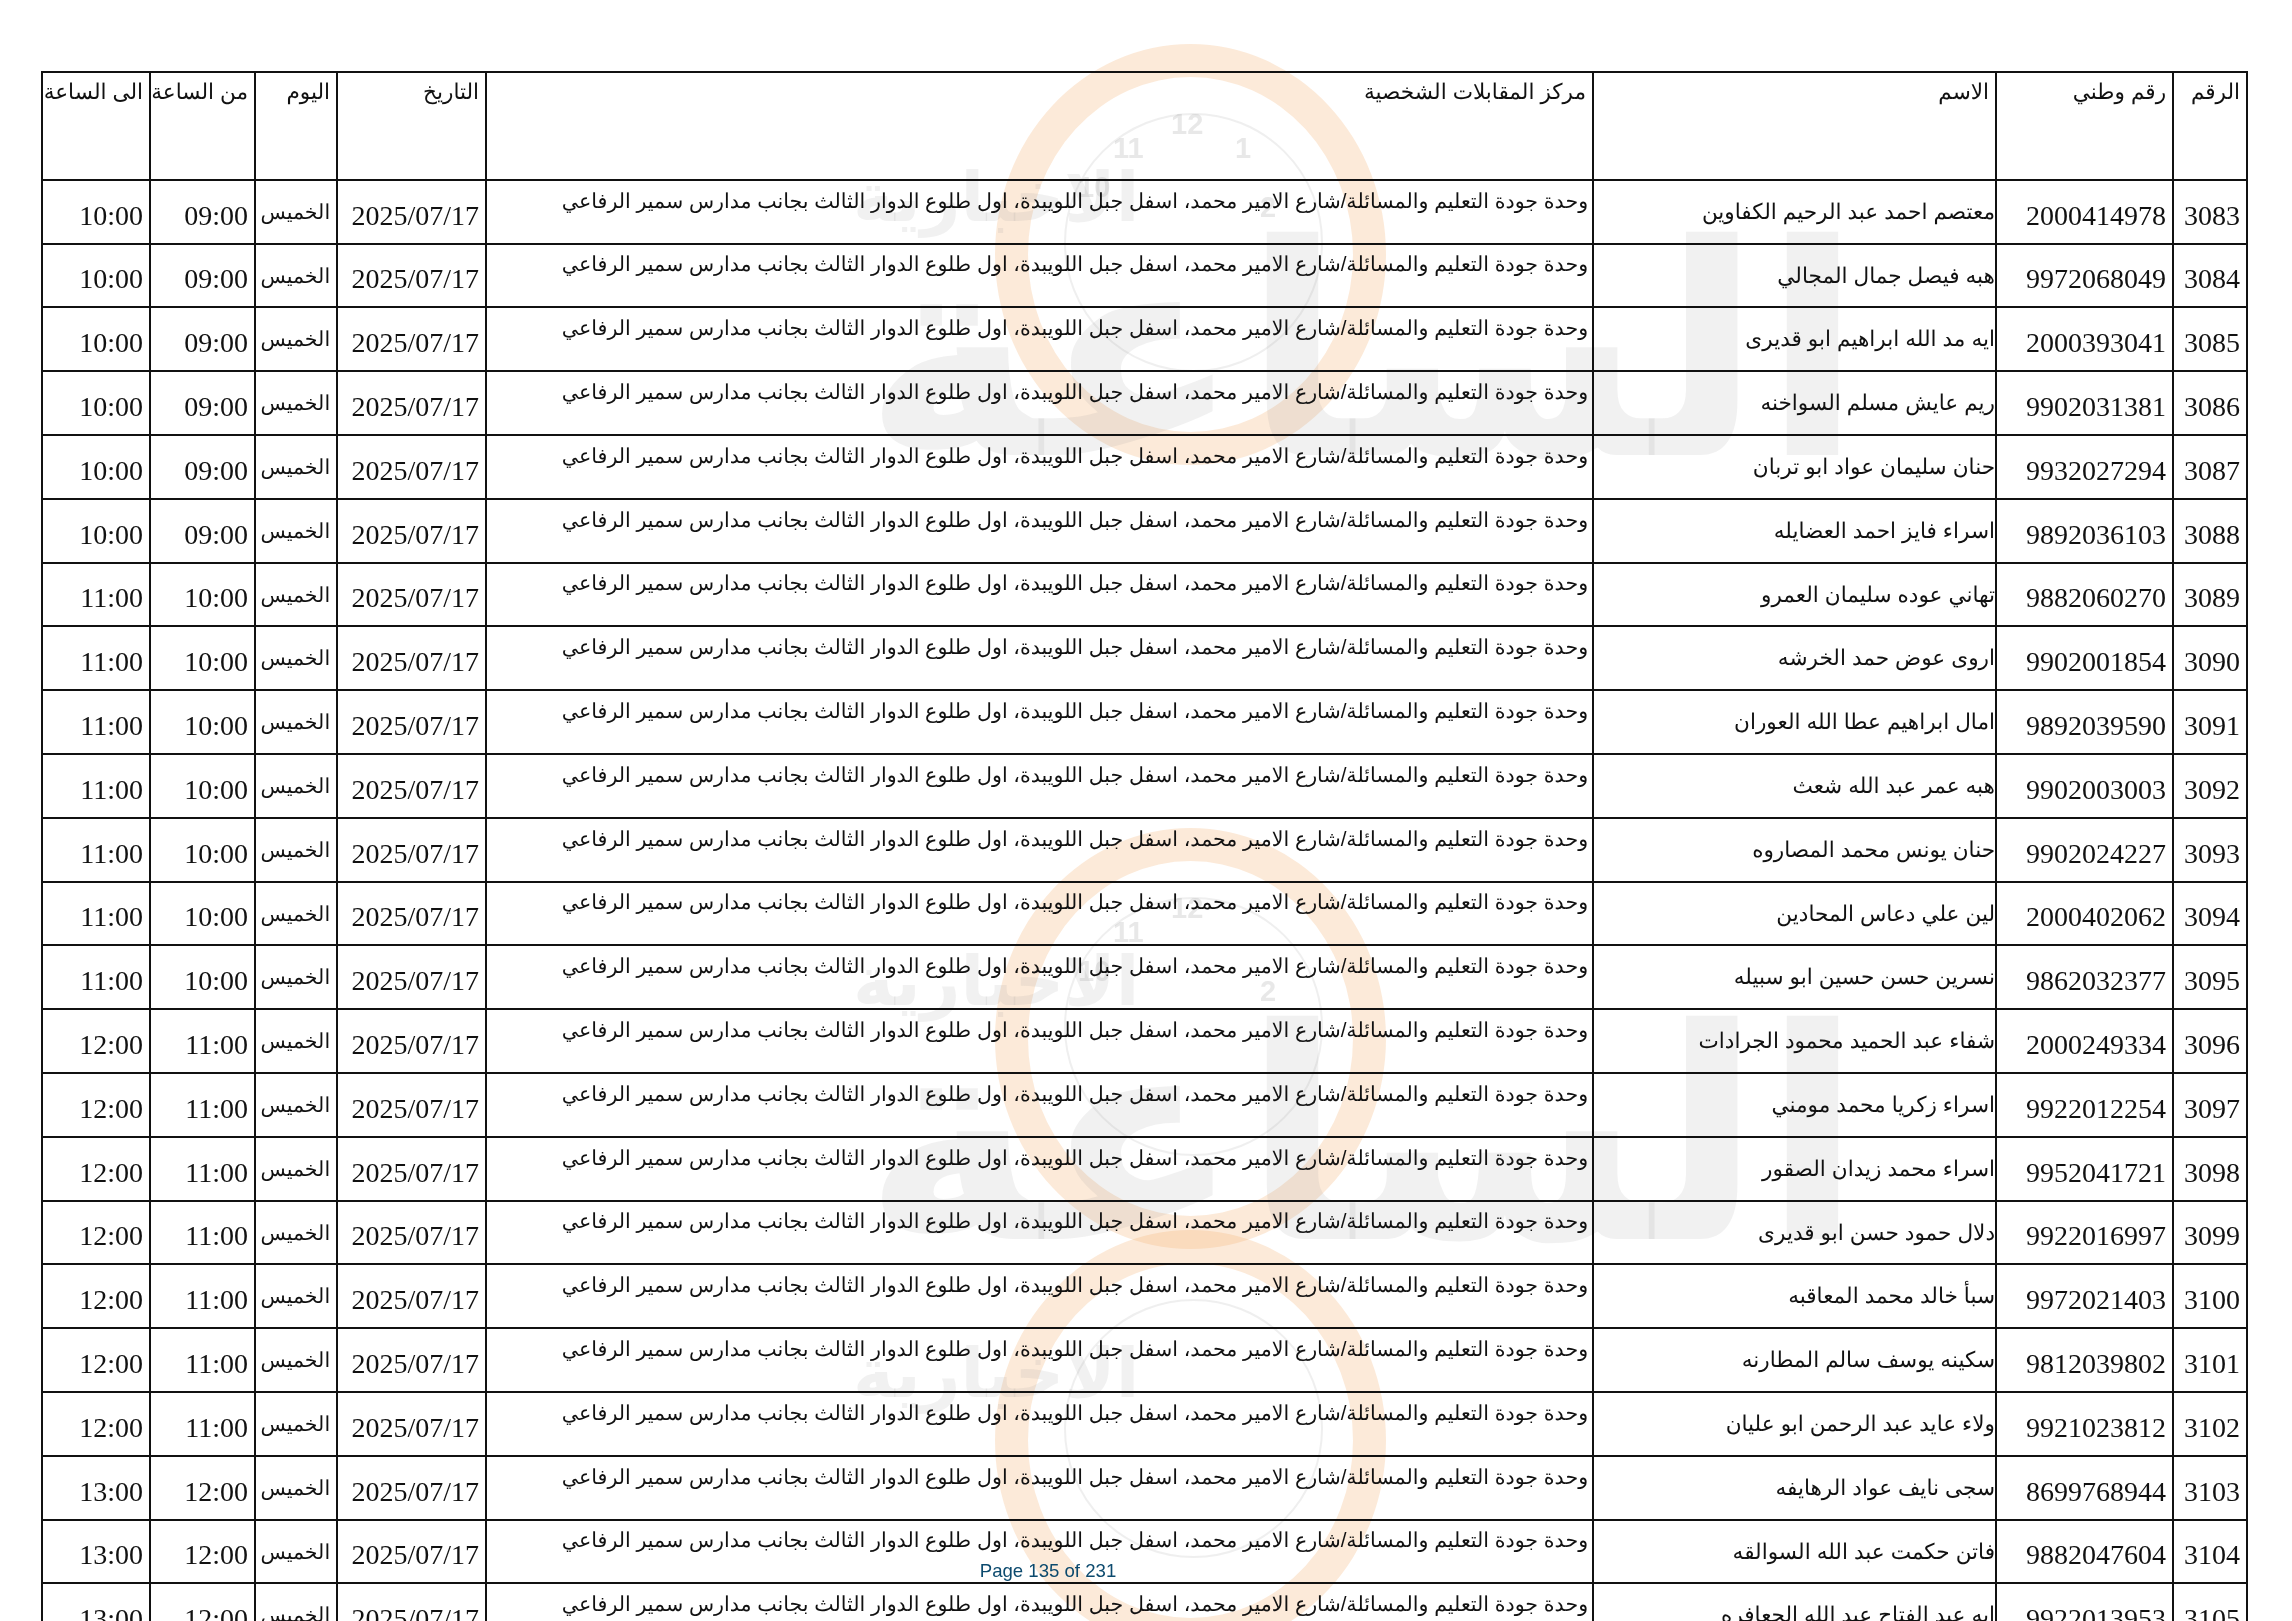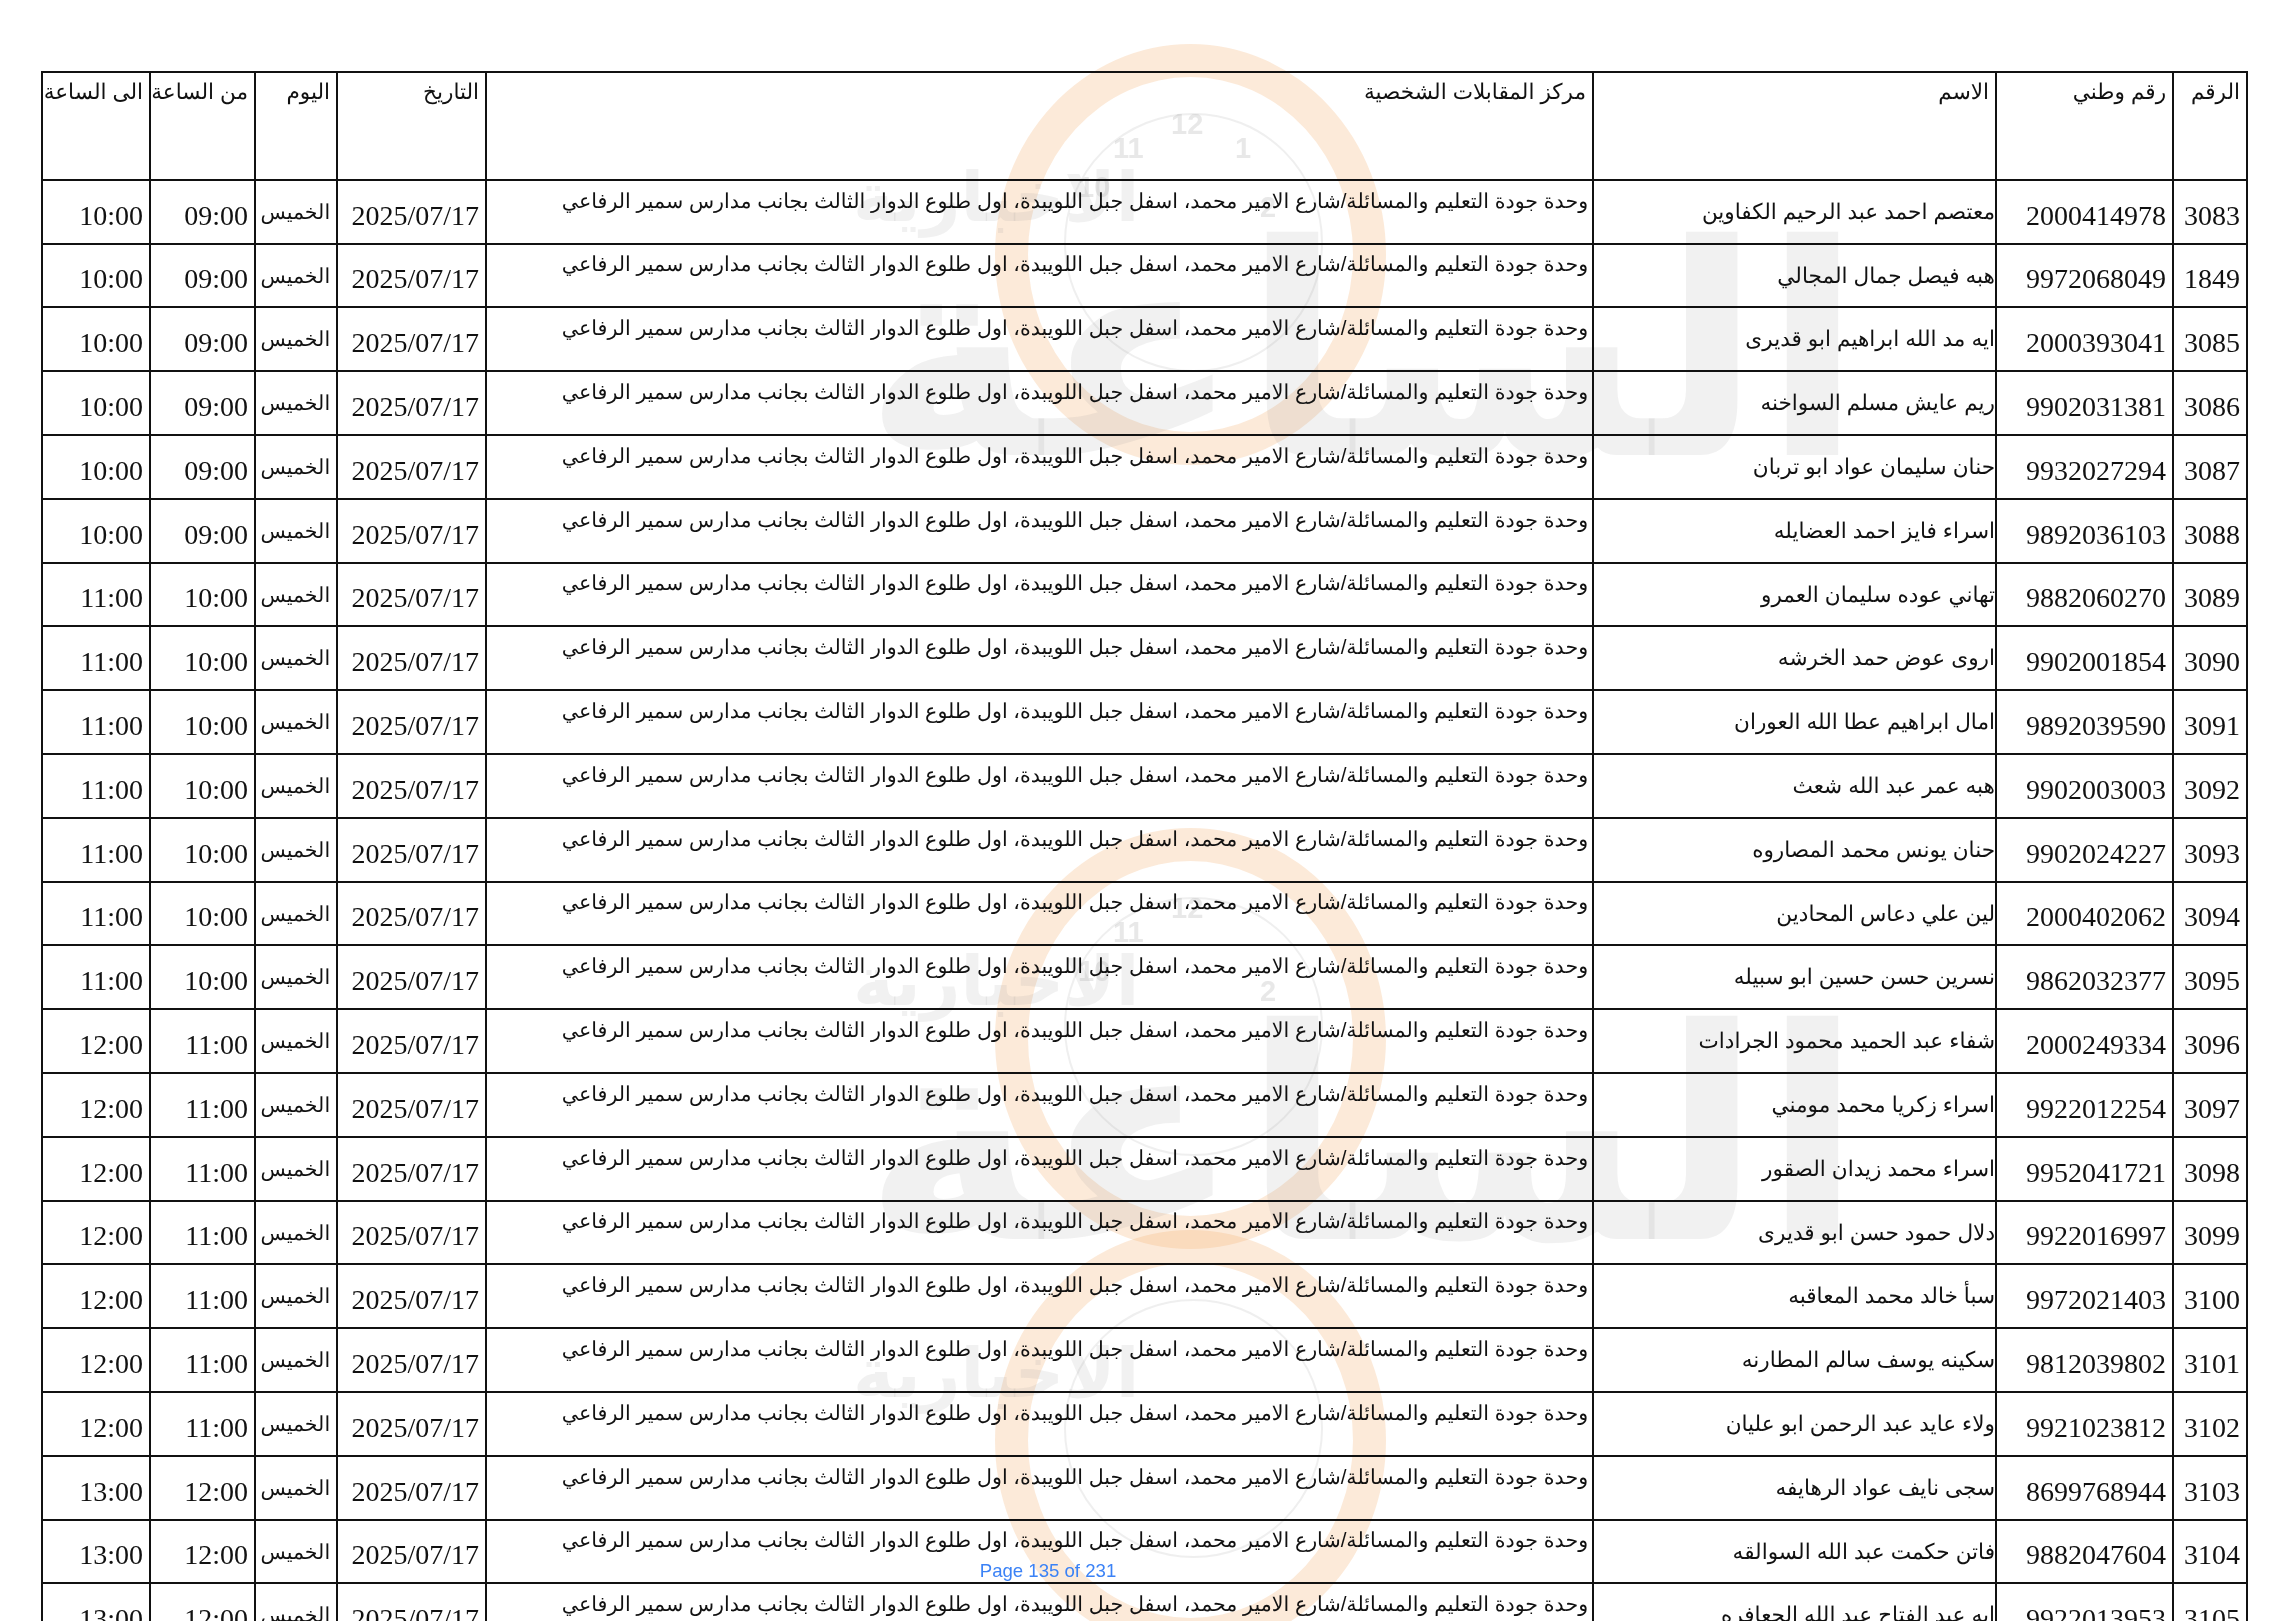--- a/index.html
+++ b/index.html
@@ -16,21 +16,21 @@
   .sheet { position: absolute; left: 41px; top: 71px; width: 2204px; z-index: 1; }
   table { border-collapse: collapse; table-layout: fixed; width: 2204px; direction: ltr; }
   td, th { border: 2.9px solid #111; padding: 0 5.9px; vertical-align: middle; overflow: hidden; white-space: nowrap; }
   th { height: 100px; vertical-align: top; text-align: right; font-weight: normal; font-size: 21.6px; padding-top: 5.9px; direction: rtl; font-family: "Liberation Sans", sans-serif; margin-top: 40px; }
   td { height: 54px; }
   .c-num, .c-time, .c-date, .c-natid { font-family: "Liberation Serif", serif; font-size: 28px; text-align: right; padding-top: 7.8px; }
   .c-day { font-family: "Liberation Sans", sans-serif; font-size: 20.6px; text-align: right; direction: rtl; margin-left: 29px; }
   .c-name { font-family: "Liberation Sans", sans-serif; font-size: 21.6px; text-align: right; direction: rtl; padding-right: 0; }
   .c-center { font-family: "Liberation Sans", sans-serif; font-size: 20.6px; text-align: right; direction: rtl; vertical-align: top; padding-top: 7.8px; padding-right: 3.9px; margin-left: 14px; }
 
-  .footer { position: absolute; top: 1560px; left: 0; width: 2096px; text-align: center; font-family: "Liberation Sans", sans-serif; font-size: 18.6px; color: #3b82f6; z-index: 1; }
+  .footer { position: absolute; top: 1560px; left: 0; width: 2096px; text-align: center; font-family: "Liberation Sans", sans-serif; font-size: 18.6px; color: #0c4a6e; z-index: 1; }
   .footer span { position: relative; left: 0px; }
 </style>
 </head>
 <body>
 
 <div class="wm" style="left:0;top:0;width:1848px;height:1621px;text-align:right;">
   <div style="position:absolute;left:995px;top:44px;width:392px;height:421px;">
     <div class="wm-ring" style="left:0;top:0;width:325px;height:355px;"></div>
     <div class="wm-face" style="left:69px;top:69px;width:255px;height:255px;"></div>
     <span class="wm-num" style="left:176px;top:64px;">12</span>
@@ -96,21 +96,21 @@
           <td class="c-num">3083</td>
         </tr>
         <tr>
           <td class="c-time">10:00</td>
           <td class="c-time">09:00</td>
           <td class="c-day">الخميس</td>
           <td class="c-date">2025/07/17</td>
           <td class="c-center">وحدة جودة التعليم والمسائلة/شارع الامير محمد، اسفل جبل اللويبدة، اول طلوع الدوار الثالث بجانب مدارس سمير الرفاعي</td>
           <td class="c-name">هبه فيصل جمال المجالي</td>
           <td class="c-natid">9972068049</td>
-          <td class="c-num">1849</td>
+          <td class="c-num">3084</td>
         </tr>
         <tr>
           <td class="c-time">10:00</td>
           <td class="c-time">09:00</td>
           <td class="c-day">الخميس</td>
           <td class="c-date">2025/07/17</td>
           <td class="c-center">وحدة جودة التعليم والمسائلة/شارع الامير محمد، اسفل جبل اللويبدة، اول طلوع الدوار الثالث بجانب مدارس سمير الرفاعي</td>
           <td class="c-name">ايه مد الله ابراهيم ابو قديرى</td>
           <td class="c-natid">2000393041</td>
           <td class="c-num">3085</td>

